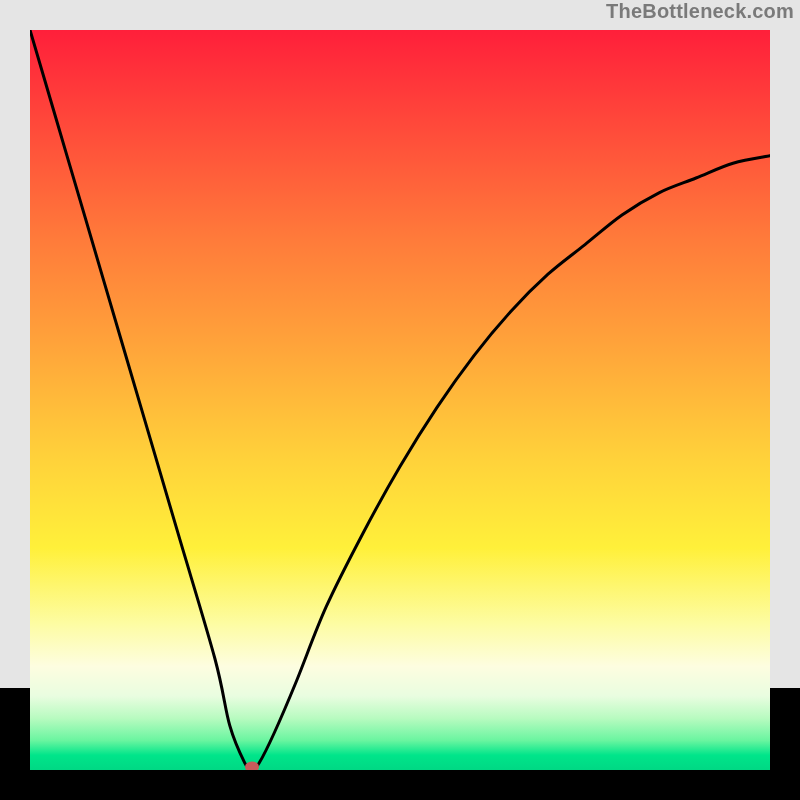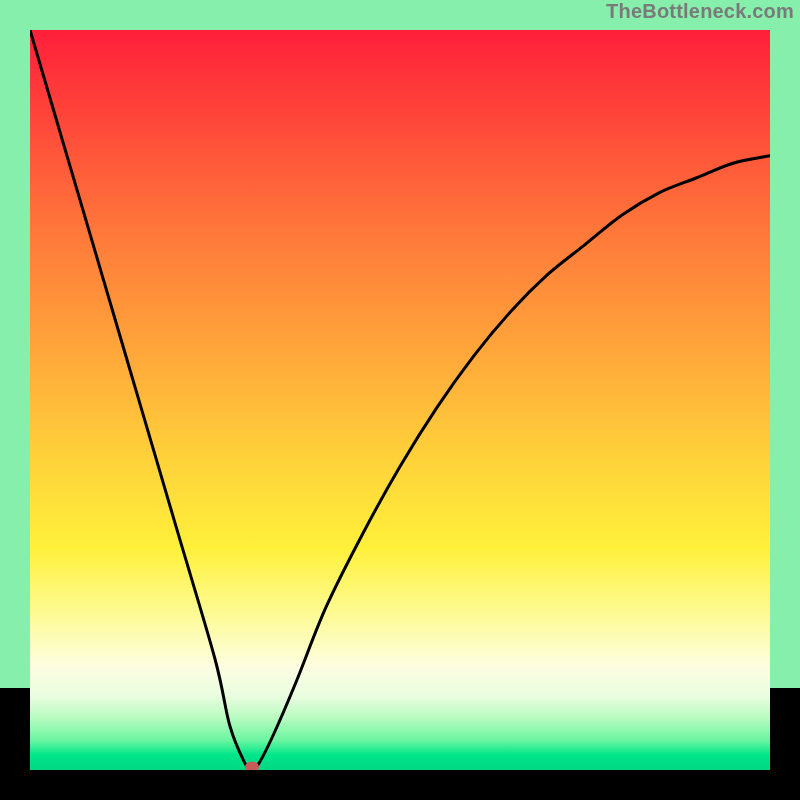--- a/index.html
+++ b/index.html
@@ -8,21 +8,21 @@
     width: 800px;
     height: 800px;
     background: #000;
     font-family: Arial, Helvetica, sans-serif;
     overflow: hidden;
   }
   .frame {
     position: relative;
     width: 800px;
     height: 688px;
-    background: #86efac;
+    background: #e5e5e5;
   }
   .attribution {
     position: absolute;
     top: 0;
     right: 6px;
     color: #7a7a7a;
     font-size: 20px;
     font-weight: 600;
     letter-spacing: 0.2px;
     z-index: 5;

